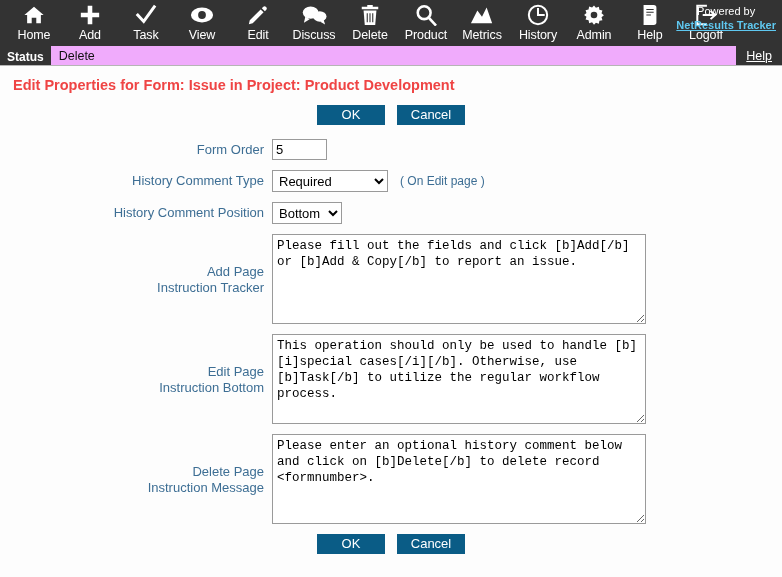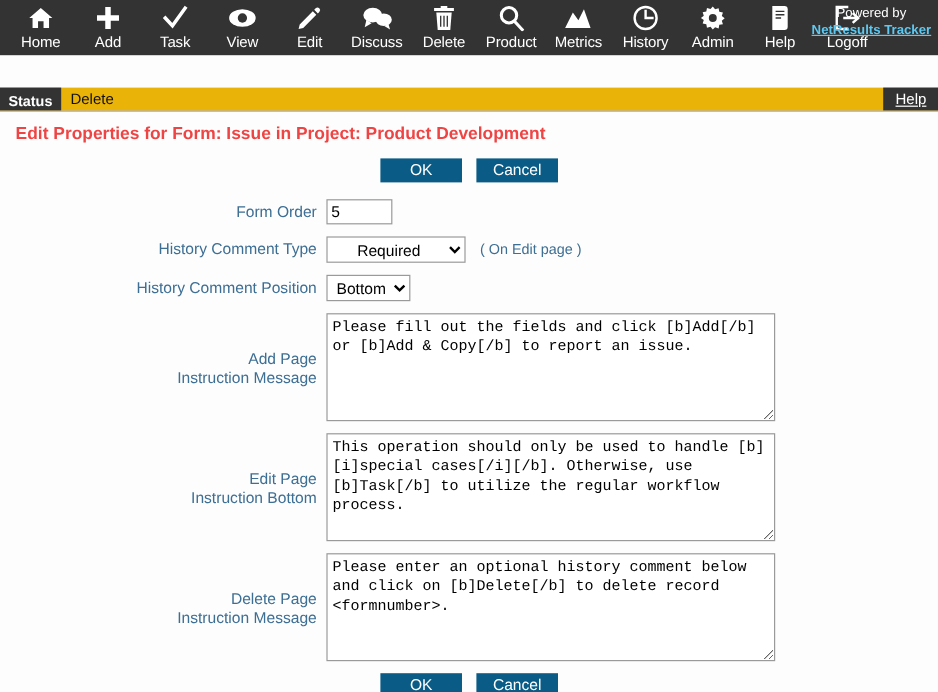--- a/index.html
+++ b/index.html
@@ -64,25 +64,24 @@
     color: #5fc8f0;
     font-size: 11px;
     font-weight: bold;
     text-decoration: underline;
     cursor: pointer;
   }
 
   
   .statusbar {
     height: 20px;
-    background: #eab308;
+    background: #f0abfc;
     display: flex;
     align-items: stretch;
     border-bottom: 1px solid #b5b5b5;
-    margin-top: 27px;
   }
   .status-tag {
     background: #333333;
     color: #ffffff;
     font-size: 12px;
     font-weight: bold;
     padding: 2px 7px 0 7px;
     display: flex;
     align-items: center;
   }
@@ -167,21 +166,20 @@
     color: #000;
   }
   select.sel {
     font-family: "Liberation Sans", sans-serif;
     font-size: 13px;
     height: 22px;
     border: 1px solid #9a9a9a;
     background: #ffffff;
     color: #000;
     padding: 1px 2px;
-    text-align: center;
   }
   select.sel-wide { width: 116px; }
   select.sel-narrow { width: 70px; }
   .hint {
     color: #3d6e94;
     font-size: 12px;
     margin-left: 12px;
   }
   textarea.ta {
     font-family: "Liberation Mono", "DejaVu Sans Mono", monospace;
@@ -374,21 +372,21 @@
     <div class="flabel">History Comment Position</div>
     <div class="fctl">
       <select class="sel sel-narrow">
         <option>Bottom</option>
       </select>
     </div>
   </div>
 
   <div class="frow">
     <div class="flabel two-line" style="padding-top:30px">Add Page
-Instruction Message</div>
+Instruction Tracker</div>
     <div class="fctl">
       <textarea class="ta" style="">Please fill out the fields and click [b]Add[/b] or [b]Add &amp; Copy[/b] to report an issue.</textarea>
     </div>
   </div>
 
   <div class="frow">
     <div class="flabel two-line" style="padding-top:30px">Edit Page
 Instruction Bottom</div>
     <div class="fctl">
       <textarea class="ta" style="">This operation should only be used to handle [b][i]special cases[/i][/b]. Otherwise, use [b]Task[/b] to utilize the regular workflow process.</textarea>

